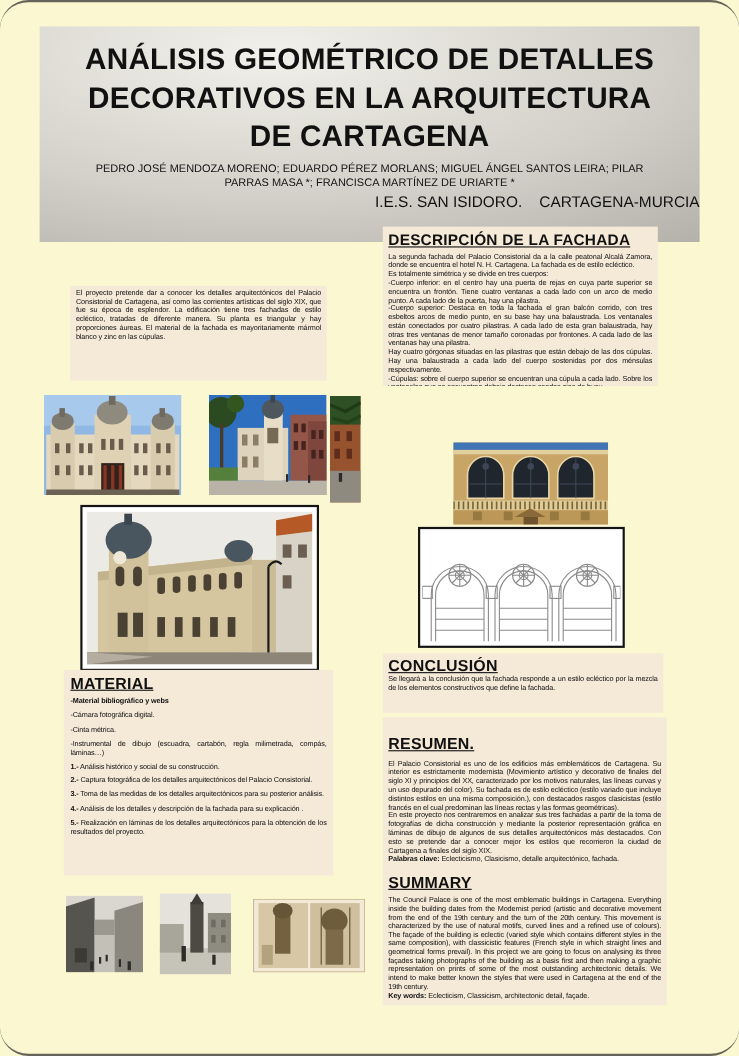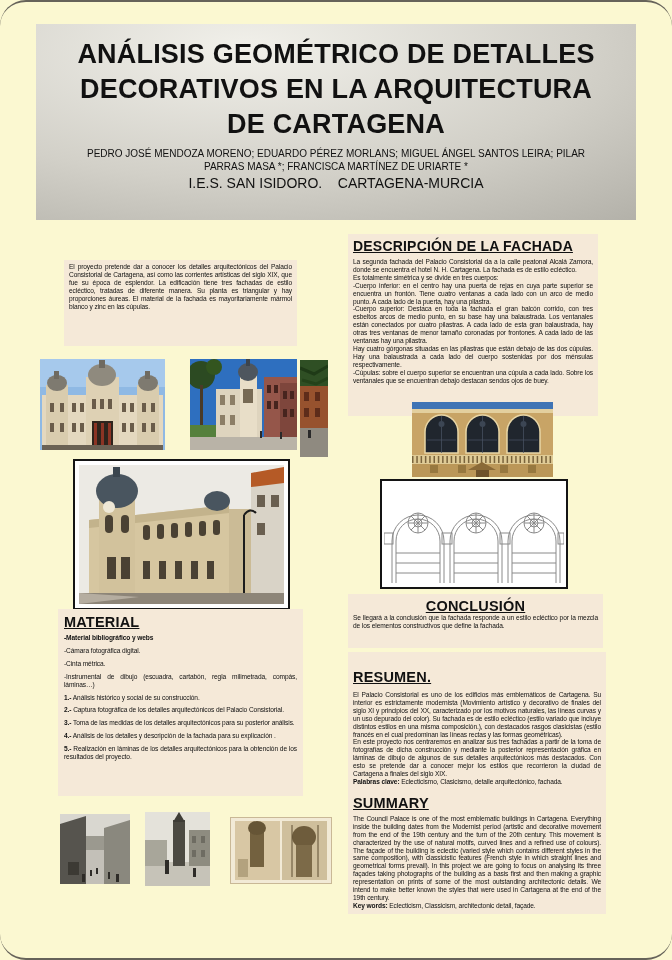--- a/index.html
+++ b/index.html
@@ -9,21 +9,21 @@
     border-top:2px solid #66635a;border-bottom:2px solid #66635a;
     font-family:"Liberation Sans",sans-serif;color:#111;overflow:hidden;box-sizing:border-box;border-radius:26px;
   }
   .title-block{
     position:absolute;left:36px;top:22px;width:600px;height:196px;
     background:radial-gradient(ellipse 130% 150% at 35% 12%, #f1f0ea 0%, #d2d0c8 45%, #9d9b93 100%);
     text-align:center;
   }
   .title{font-size:27px;font-weight:bold;line-height:1.3;padding:13px 30px 0 30px;letter-spacing:.2px;}
   .authors{font-size:10px;line-height:1.32;padding:5px 32px 0 32px;}
-  .institution{font-size:14px;line-height:1.32;white-space:pre-wrap;}
+  .institution{font-size:14px;line-height:1.32;white-space:pre-wrap;text-align:right;}
   .box{position:absolute;background:#f5e9d8;box-sizing:border-box;overflow:hidden;}
   .h{font-size:14.5px;font-weight:bold;text-decoration:underline;margin:1px 0 4px 0;letter-spacing:.2px;}
   .body{font-size:6.6px;line-height:1.2;letter-spacing:-.1px;text-align:justify;}
   .body p{margin:0;}
   .item{font-size:6.6px;line-height:1.2;letter-spacing:-.1px;text-align:justify;margin:0 0 5px 0;}
   .bold{font-weight:bold;}
   .gap-top{margin-top:9px;}
   .photo{position:absolute;overflow:hidden;}
   .photo svg{display:block;}
   .framed{border:2px solid #141414;background:#fff;padding:4px;}
@@ -238,21 +238,21 @@
       <ellipse cx="27" cy="11" rx="9" ry="7" fill="#665536"></ellipse>
       <rect x="8" y="42" width="10" height="18" fill="#b3a27e"></rect>
       <rect x="52" y="4" width="45" height="59" fill="#cfbf9c"></rect>
       <ellipse cx="74" cy="20" rx="12" ry="11" fill="#6e5c3c"></ellipse>
       <rect x="66" y="28" width="16" height="32" fill="#7c6a48"></rect>
       <line x1="62" y1="8" x2="62" y2="60" stroke="#5e4e32" stroke-width="1"></line>
       <line x1="88" y1="8" x2="88" y2="60" stroke="#5e4e32" stroke-width="1"></line>
     </svg>
   </div>
 
-  <div class="box" style="left:348px;top:232px;width:250px;height:182px;padding:3px 5px;">
+  <div class="box" style="left:348px;top:204px;width:250px;height:145px;padding:3px 5px;">
     <div class="h" style="font-size:14px;">DESCRIPCIÓN DE LA FACHADA</div>
     <div class="body">
       <p>La segunda fachada del Palacio Consistorial da a la calle peatonal Alcalá Zamora, donde se encuentra el hotel N. H. Cartagena. La fachada es de estilo ecléctico.</p>
       <p>Es totalmente simétrica y se divide en tres cuerpos:</p>
       <p>-Cuerpo inferior: en el centro hay una puerta de rejas en cuya parte superior se encuentra un frontón. Tiene cuatro ventanas a cada lado con un arco de medio punto. A cada lado de la puerta, hay una pilastra.</p>
       <p>-Cuerpo superior: Destaca en toda la fachada el gran balcón corrido, con tres esbeltos arcos de medio punto, en su base hay una balaustrada. Los ventanales están conectados por cuatro pilastras. A cada lado de esta gran balaustrada, hay otras tres ventanas de menor tamaño coronadas por frontones. A cada lado de las ventanas hay una pilastra.</p>
       <p>Hay cuatro górgonas situadas en las pilastras que están debajo de las dos cúpulas. Hay una balaustrada a cada lado del cuerpo sostenidas por dos ménsulas respectivamente.</p>
       <p>-Cúpulas: sobre el cuerpo superior se encuentran una cúpula a cada lado. Sobre los ventanales que se encuentran debajo destacan sendos ojos de buey.</p>
     </div>
   </div>
@@ -344,21 +344,21 @@
         </g>
         <rect x="0" y="50" width="9" height="11"></rect>
           <rect x="58" y="50" width="10" height="11"></rect>
         <rect x="116" y="50" width="10" height="11"></rect>
           <rect x="174" y="50" width="6" height="11"></rect>
       </g>
     </svg>
   </div>
 
   <div class="box" style="left:348px;top:592px;width:255px;height:54px;padding:3px 5px;">
-    <div class="h" style="margin-bottom:0;text-align:center;">CONCLUSIÓN</div>
+    <div class="h" style="margin-bottom:0;">CONCLUSIÓN</div>
     <div class="body">Se llegará a la conclusión que la fachada responde a un estilo ecléctico por la mezcla de los elementos constructivos que define la fachada.</div>
   </div>
 
   <div class="box" style="left:348px;top:650px;width:258px;height:262px;padding:16px 5px;">
     <div class="h">RESUMEN.</div>
     <div class="body" style="margin-top:6px;">
       <p>El Palacio Consistorial es uno de los edificios más emblemáticos de Cartagena. Su interior es estrictamente modernista (Movimiento artístico y decorativo de finales del siglo XI y principios del XX, caracterizado por los motivos naturales, las líneas curvas y un uso depurado del color). Su fachada es de estilo ecléctico (estilo variado que incluye distintos estilos en una misma composición.), con destacados rasgos clasicistas  (estilo francés en el cual predominan las líneas rectas y las formas geométricas).</p>
       <p>En este proyecto nos centraremos en analizar sus tres fachadas a partir de la toma de fotografías de dicha construcción y mediante la posterior representación gráfica en láminas de dibujo de algunos de sus detalles arquitectónicos más destacados. Con esto se pretende dar a conocer mejor los estilos que recorrieron la ciudad de Cartagena a finales del siglo XIX.</p>
       <p><span class="bold">Palabras clave:</span><span> Eclecticismo, Clasicismo, detalle arquitectónico, fachada.</span></p>
     </div>

